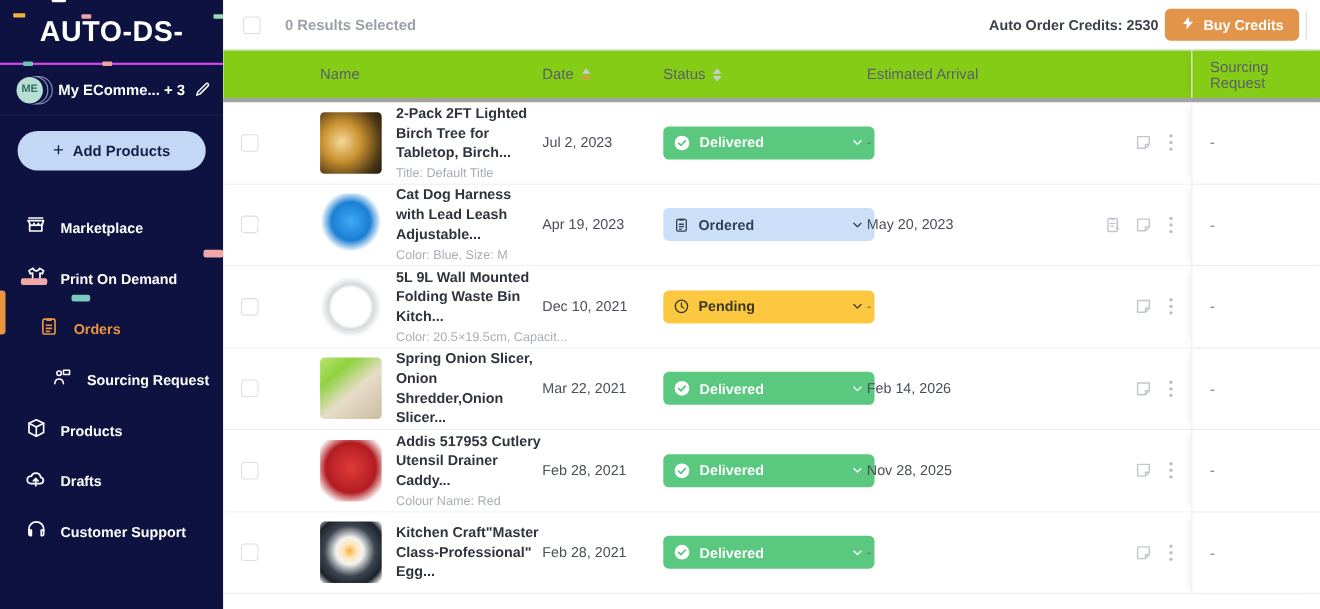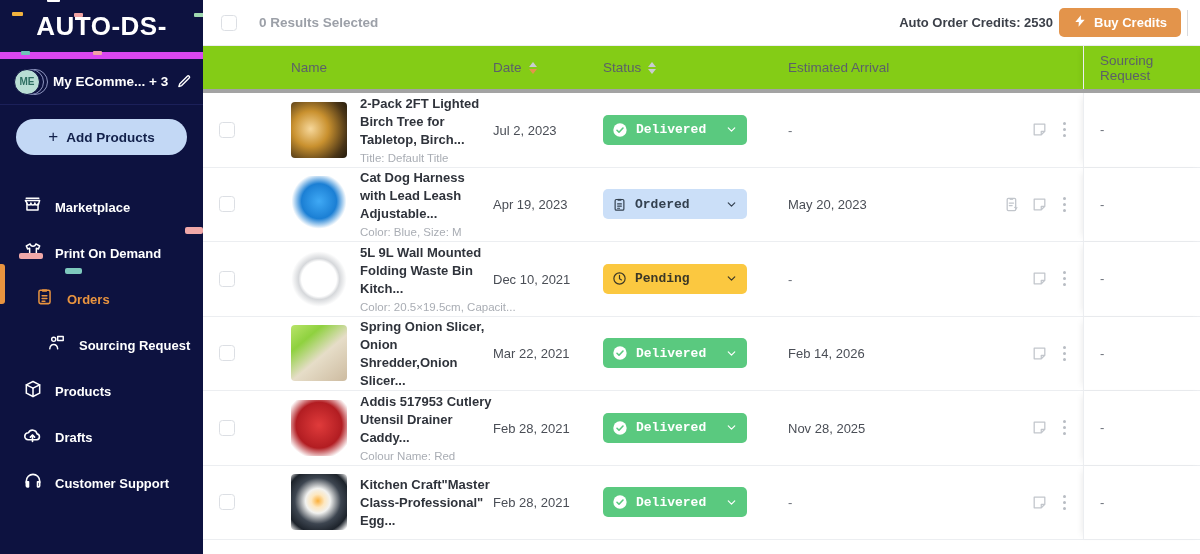--- a/index.html
+++ b/index.html
@@ -14,21 +14,21 @@
   
   .sidebar {
     width: 203px; height: 554px; flex: 0 0 203px;
     background: #0d1240;
     position: relative;
     color: #ffffff;
     overflow: hidden;
   }
   .brand {
     height: 59px; display: flex; align-items: center; justify-content: center;
-    border-bottom: 7px solid #d946ef;
+    border-bottom: 2px solid #d946ef;
     position: relative;
   }
   .brand-text {
     font-size: 26px; font-weight: 700; letter-spacing: .5px;
     color: #ffffff; position: relative; display: inline-block;
   }
   .brand-deco { position: absolute; border-radius: 1px; }
   .d1 { width: 11px; height: 4px; background: #f2b23e; left: 12px; top: 12px; }
   .d2 { width: 9px;  height: 4px; background: #6fc3b8; left: 21px; bottom: -3px; }
   .d3 { width: 13px; height: 3px; background: #ffffff; left: 47px; top: -1px; }
@@ -159,22 +159,22 @@
   .prod-title {
     font-size: 13px; font-weight: 700; color: #2f333b; line-height: 17px;
     max-width: 158px;
   }
   .prod-sub { font-size: 11.5px; color: #a9adb4; margin-top: 3px; max-width: 158px; white-space: nowrap; overflow: hidden; }
   .cell-txt { font-size: 13px; color: #4a4e56; }
   .cell-dash { font-size: 13px; color: #6b7079; }
 
   .badge {
     height: 30px; border-radius: 5px; display: flex; align-items: center;
-    gap: 8px; padding: 0 9px 0 9px; width: 144px; cursor: pointer;
-    font-size: 13px; font-weight: 700; font-family: Liberation Mono, monospace;
+    gap: 8px; padding: 0 9px 0 9px; width: 192px; cursor: pointer;
+    font-size: 13px; font-weight: 700;
   }
   .badge .chev { margin-left: auto; }
   .b-delivered { background: #5ac97f; color: #fff; }
   .b-ordered   { background: #cbdff8; color: #33404f; }
   .b-pending   { background: #fbc840; color: #3b3726; }
 
   .act-ico { cursor: pointer; display: flex; align-items: center; justify-content: center; }
   .kebab { display: flex; flex-direction: column; gap: 3px; align-items: center; cursor: pointer; padding: 4px 5px; }
   .kebab i { width: 3px; height: 3px; border-radius: 50%; background: #b8bcc3; display: block; }
 

